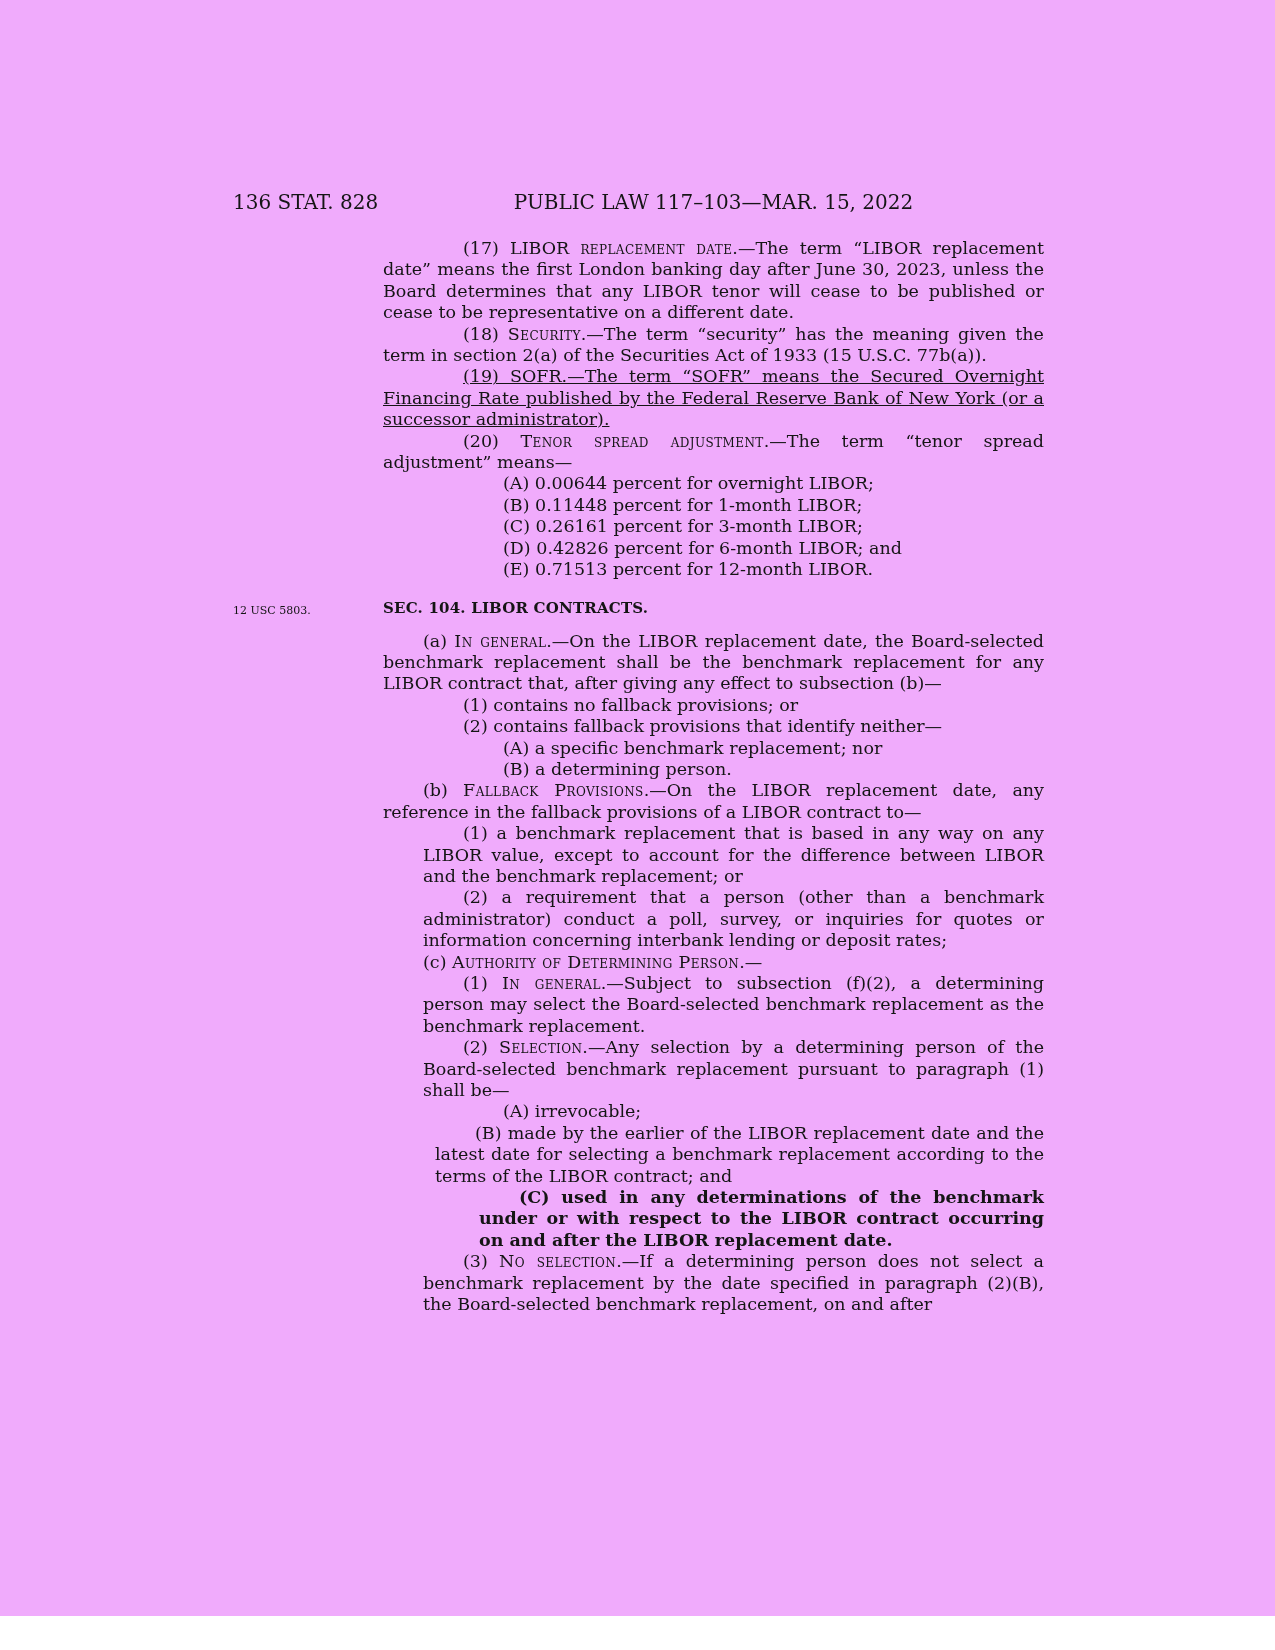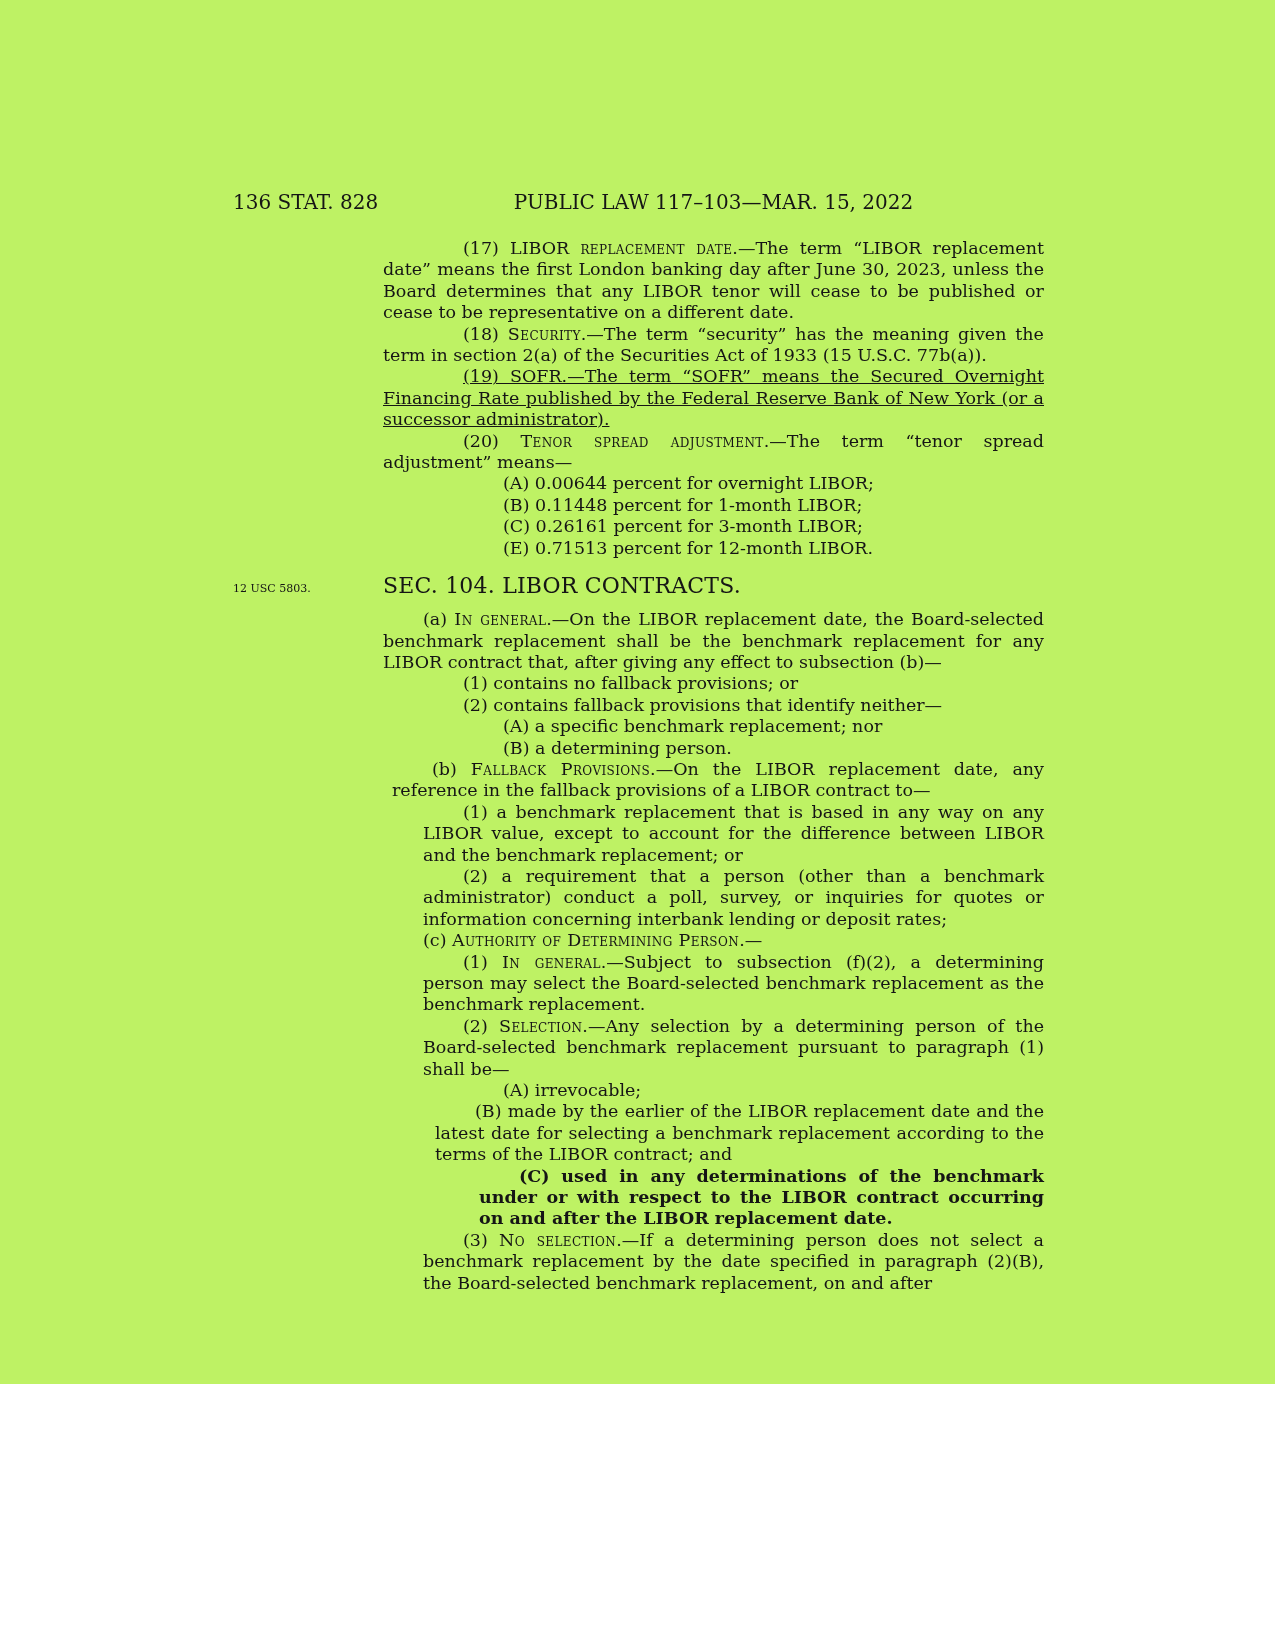--- a/index.html
+++ b/index.html
@@ -1,19 +1,19 @@
 <!DOCTYPE html>
 <html><head>
 <meta charset="utf-8">
 <style>
   html,body{margin:0;padding:0;background:#ffffff;}
   .page{
     position:relative;
-    width:1275px;height:1384px;
-    background:#bef264;
+    width:1275px;height:1616px;
+    background:#f0abfc;
     color:#151515;
     font-family:"DejaVu Serif", serif;
     overflow:hidden;
   }
   
   .running-header{
     position:absolute;
     top:191px;left:383px;width:661px;
     font-size:20px;line-height:23px;
     white-space:nowrap;
@@ -23,21 +23,21 @@
   
   .column{
     position:absolute;
     left:383px;top:238px;width:661px;
     font-size:17.5px;line-height:21.4px;
   }
   .para{text-align:justify;}
   .sc{font-variant:small-caps;letter-spacing:0.4px;}
   .sec-heading-row{position:relative;margin:16px 0 12px 0;}
   .sec-heading{
-    font-size:22px;font-weight:normal;margin:0;
+    font-size:15px;font-weight:bold;margin:0;
     letter-spacing:0.2px;line-height:22px;
   }
   .margin-note{
     position:absolute;left:-150px;top:3px;
     font-size:11px;white-space:nowrap;
   }
 </style>
 </head>
 <body>
 
@@ -51,35 +51,36 @@
   <div class="column">
 
     <div id="definitions-block">
         <div class="para" style="margin-left: 0px; text-indent: 80px;"><span>(17) LIBOR </span><span class="sc">replacement date</span><span>.—The term “LIBOR replacement date” means the first London banking day after June 30, 2023, unless the Board determines that any LIBOR tenor will cease to be published or cease to be representative on a different date.</span></div>
         <div class="para" style="margin-left: 0px; text-indent: 80px;"><span>(18) </span><span class="sc">Security</span><span>.—The term “security” has the meaning given the term in section 2(a) of the Securities Act of 1933 (15 U.S.C. 77b(a)).</span></div>
         <div class="para" style="margin-left: 0px; text-indent: 80px; text-decoration: underline;"><span>(19) SOFR.—The term “SOFR” means the Secured Overnight Financing Rate published by the Federal Reserve Bank of New York (or a successor administrator).</span></div>
         <div class="para" style="margin-left: 0px; text-indent: 80px;"><span>(20) </span><span class="sc">Tenor spread adjustment</span><span>.—The term “tenor spread adjustment” means—</span></div>
         <div class="para" style="margin-left: 120px; text-indent: 0px;"><span>(A) 0.00644 percent for overnight LIBOR;</span></div>
         <div class="para" style="margin-left: 120px; text-indent: 0px;"><span>(B) 0.11448 percent for 1-month LIBOR;</span></div>
         <div class="para" style="margin-left: 120px; text-indent: 0px;"><span>(C) 0.26161 percent for 3-month LIBOR;</span></div>
+        <div class="para" style="margin-left: 120px; text-indent: 0px;"><span>(D) 0.42826 percent for 6-month LIBOR; and</span></div>
         <div class="para" style="margin-left: 120px; text-indent: 0px;"><span>(E) 0.71513 percent for 12-month LIBOR.</span></div>
       </div>
 
     <div class="sec-heading-row">
       <span class="margin-note">12 USC 5803.</span>
       <h2 class="sec-heading">SEC. 104. LIBOR CONTRACTS.</h2>
     </div>
 
     <div id="section-body">
         <div class="para" style="margin-left: 0px; text-indent: 40px;"><span>(a) </span><span class="sc">In general</span><span>.—On the LIBOR replacement date, the Board-selected benchmark replacement shall be the benchmark replacement for any LIBOR contract that, after giving any effect to subsection (b)—</span></div>
         <div class="para" style="margin-left: 40px; text-indent: 40px;"><span>(1) contains no fallback provisions; or</span></div>
         <div class="para" style="margin-left: 40px; text-indent: 40px;"><span>(2) contains fallback provisions that identify neither—</span></div>
         <div class="para" style="margin-left: 80px; text-indent: 40px;"><span>(A) a specific benchmark replacement; nor</span></div>
         <div class="para" style="margin-left: 80px; text-indent: 40px;"><span>(B) a determining person.</span></div>
-        <div class="para" style="margin-left: 9px; text-indent: 40px;"><span>(b) </span><span class="sc">Fallback Provisions</span><span>.—On the LIBOR replacement date, any reference in the fallback provisions of a LIBOR contract to—</span></div>
+        <div class="para" style="margin-left: 0px; text-indent: 40px;"><span>(b) </span><span class="sc">Fallback Provisions</span><span>.—On the LIBOR replacement date, any reference in the fallback provisions of a LIBOR contract to—</span></div>
         <div class="para" style="margin-left: 40px; text-indent: 40px;"><span>(1) a benchmark replacement that is based in any way on any LIBOR value, except to account for the difference between LIBOR and the benchmark replacement; or</span></div>
         <div class="para" style="margin-left: 40px; text-indent: 40px;"><span>(2) a requirement that a person (other than a benchmark administrator) conduct a poll, survey, or inquiries for quotes or information concerning interbank lending or deposit rates;</span></div>
         <div class="para" style="margin-left: 0px; text-indent: 40px;"><span>(c) </span><span class="sc">Authority of Determining Person</span><span>.—</span></div>
         <div class="para" style="margin-left: 40px; text-indent: 40px;"><span>(1) </span><span class="sc">In general</span><span>.—Subject to subsection (f)(2), a determining person may select the Board-selected benchmark replacement as the benchmark replacement.</span></div>
         <div class="para" style="margin-left: 40px; text-indent: 40px;"><span>(2) </span><span class="sc">Selection</span><span>.—Any selection by a determining person of the Board-selected benchmark replacement pursuant to paragraph (1) shall be—</span></div>
         <div class="para" style="margin-left: 80px; text-indent: 40px;"><span>(A) irrevocable;</span></div>
         <div class="para" style="margin-left: 52px; text-indent: 40px;"><span>(B) made by the earlier of the LIBOR replacement date and the latest date for selecting a benchmark replacement according to the terms of the LIBOR contract; and</span></div>
         <div class="para" style="margin-left: 96px; text-indent: 40px; font-weight: bold;"><span>(C) used in any determinations of the benchmark under or with respect to the LIBOR contract occurring on and after the LIBOR replacement date.</span></div>
         <div class="para" style="margin-left: 40px; text-indent: 40px;"><span>(3) </span><span class="sc">No selection</span><span>.—If a determining person does not select a benchmark replacement by the date specified in paragraph (2)(B), the Board-selected benchmark replacement, on and after</span></div>
       </div>

